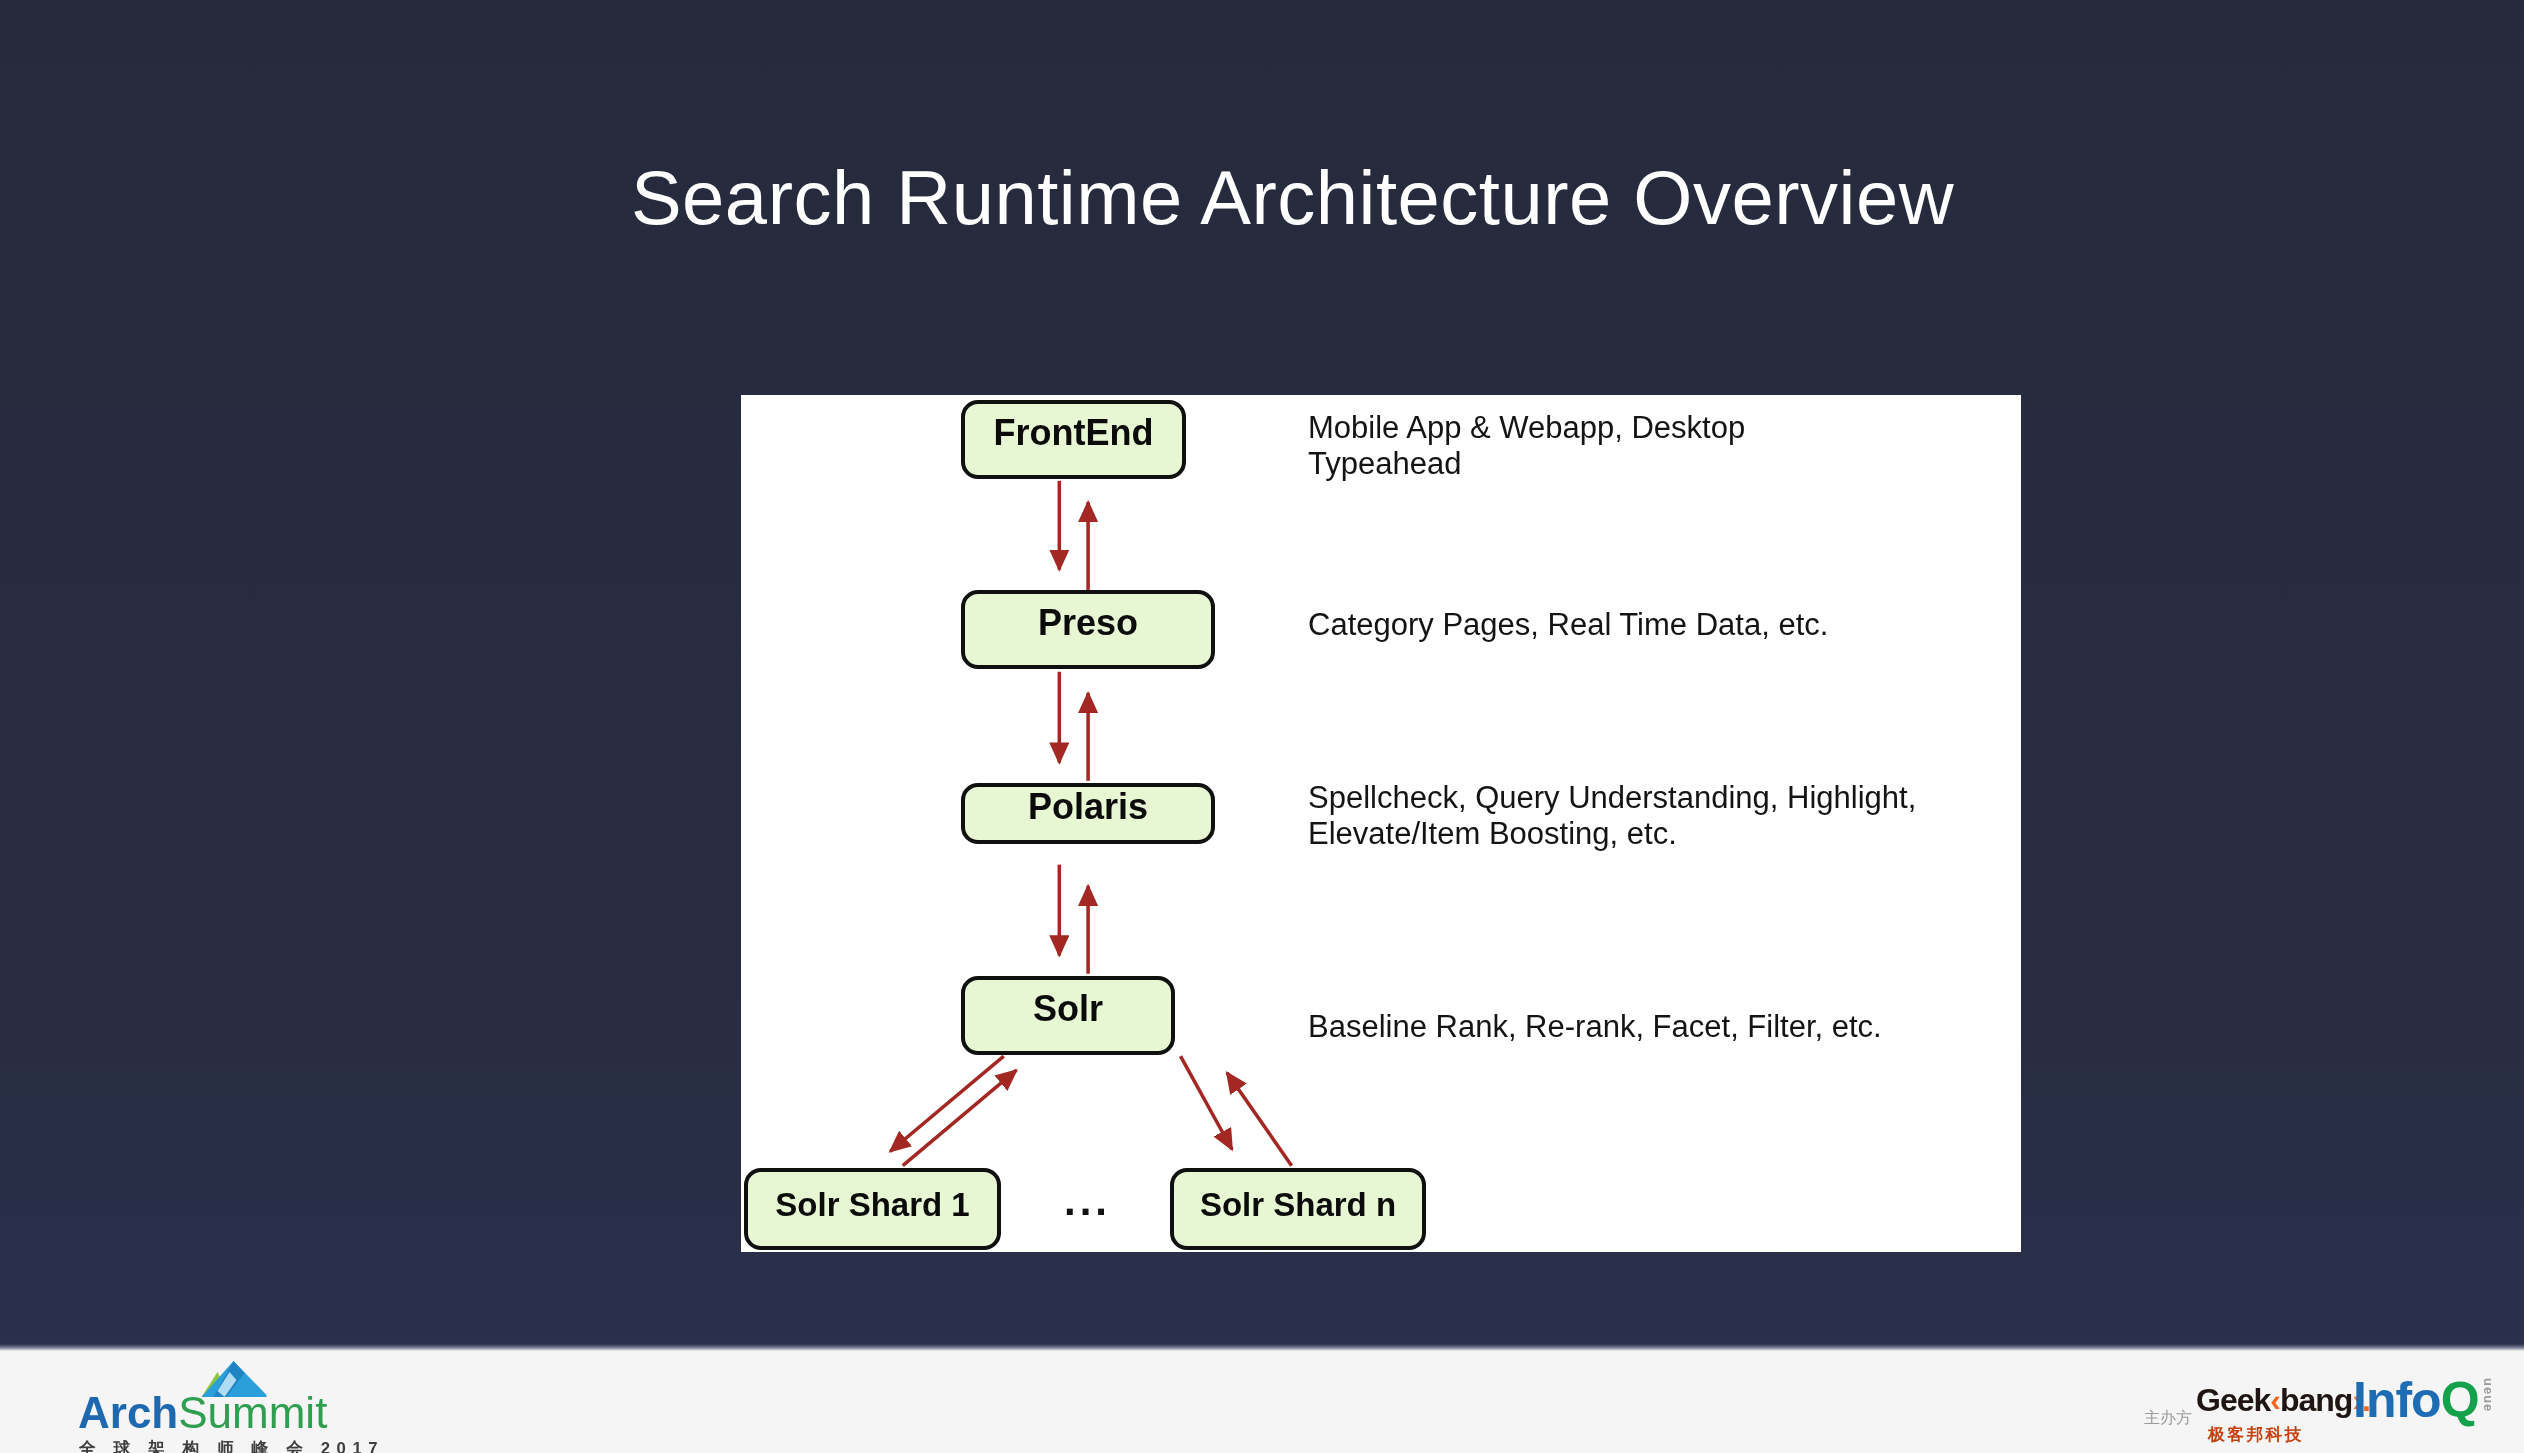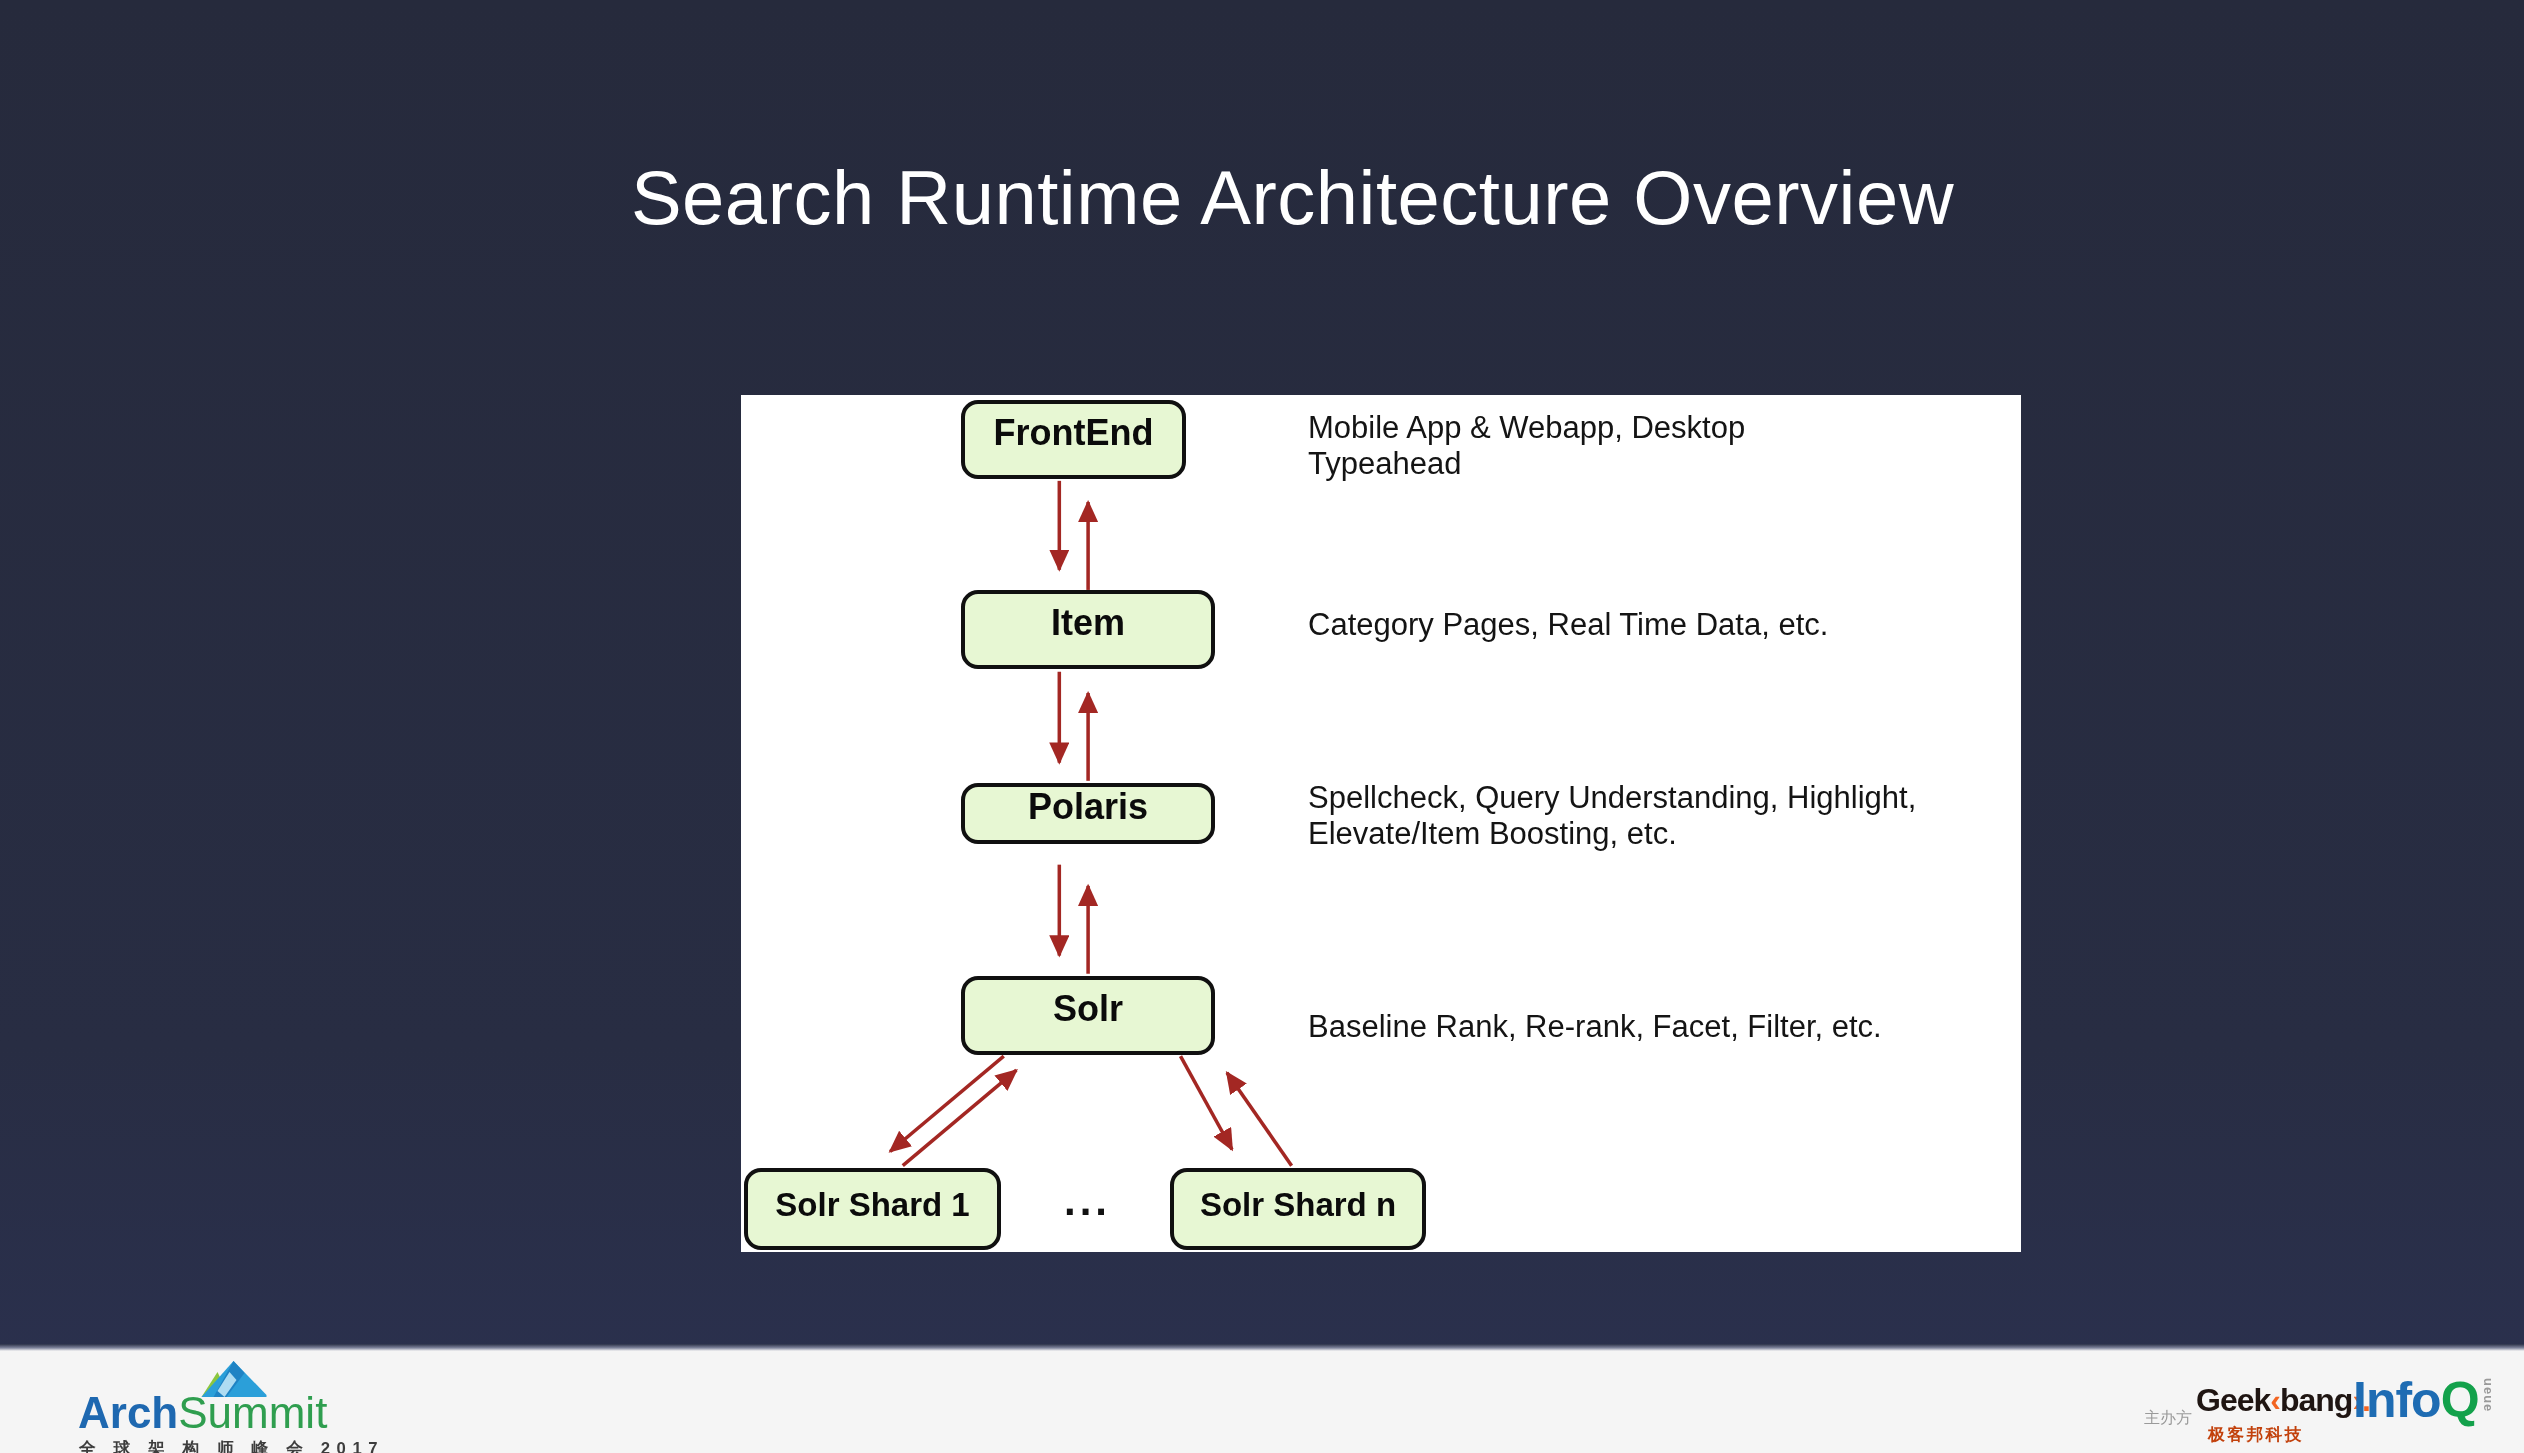--- a/index.html
+++ b/index.html
@@ -25,21 +25,21 @@
   .arrows { position:absolute; left:0; top:0; }
 
   .node {
     position:absolute; background:#e7f7d3; border:4px solid #101010;
     border-radius:17px; display:flex; align-items:center; justify-content:center;
     font-weight:700; color:#0b0b0b; line-height:1;
   }
   .node-frontend { left:220px; top:5px;   width:225px; height:79px; font-size:36px; padding-bottom:13px; }
   .node-preso    { left:220px; top:195px;  width:254px; height:79px; font-size:36px; padding-bottom:13px; }
   .node-polaris  { left:220px; top:388px;  width:254px; height:61px; font-size:36px; padding-bottom:13px; }
-  .node-solr     { left:220px; top:581px; width:254px; height:79px; font-size:36px; padding-bottom:13px; }
+  .node-solr     { left:220px; top:581px; width:214px; height:79px; font-size:36px; padding-bottom:13px; }
   .node-shard1   { left:3px;   top:773px; width:257px; height:82px; font-size:33px; padding-bottom:9px; }
   .node-shardn   { left:429px; top:773px; width:256px; height:82px; font-size:33px; padding-bottom:9px; }
 
   .dots {
     position:absolute; left:311px; top:773px; width:71px; height:82px;
     display:flex; align-items:center; justify-content:center;
     font-size:42px; font-weight:700; color:#111; letter-spacing:4px; padding-bottom:17px;
   }
 
   .desc {
@@ -115,21 +115,21 @@
       <line x1="320" y1="1526" x2="545" y2="1337" stroke="#a32723" stroke-width="7" marker-end="url(#ah)"></line>
 
       <line x1="870" y1="1309" x2="972" y2="1494" stroke="#a32723" stroke-width="7" marker-end="url(#ah)"></line>
       <line x1="1090" y1="1526" x2="962" y2="1342" stroke="#a32723" stroke-width="7" marker-end="url(#ah)"></line>
     </svg>
 
     <div class="node node-frontend">
       <span>FrontEnd</span>
     </div>
     <div class="node node-preso">
-      <span>Item</span>
+      <span>Preso</span>
     </div>
     <div class="node node-polaris">
       <span>Polaris</span>
     </div>
     <div class="node node-solr">
       <span>Solr</span>
     </div>
     <div class="node node-shard1">
       <span>Solr Shard 1</span>
     </div>

